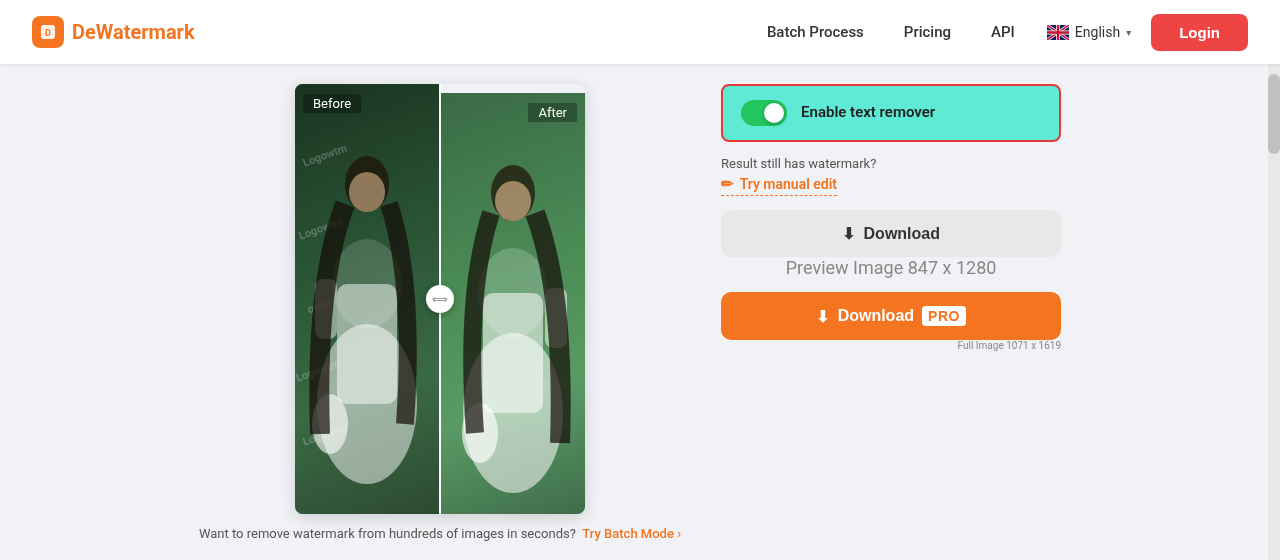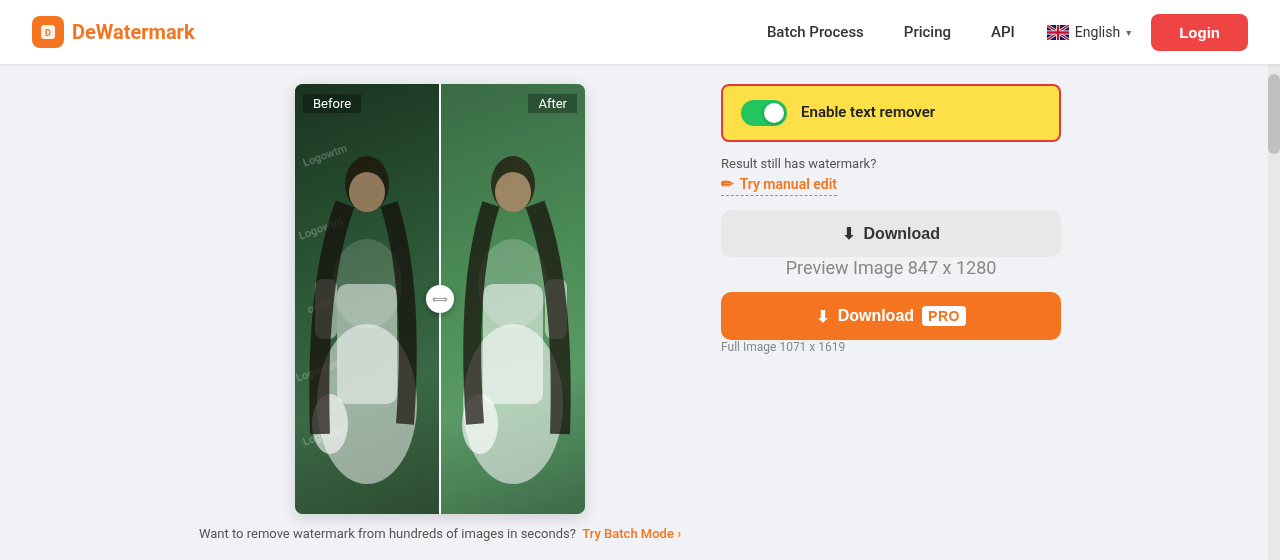--- a/index.html
+++ b/index.html
@@ -118,21 +118,21 @@
     .img-before {
       position: absolute;
       left: 0; top: 0;
       width: 50%;
       height: 100%;
       background: linear-gradient(135deg, #2d4a2d 0%, #3a6b3a 30%, #4a8a4a 60%, #5a9a5a 100%);
       overflow: hidden;
     }
     .img-after {
       position: absolute;
-      right: 0; top: 0;
+      right: 0; top: 9px;
       width: 50%;
       height: 100%;
       background: linear-gradient(135deg, #4a7a5a 0%, #5a9a6a 30%, #6aaa7a 60%, #7aba8a 100%);
       overflow: hidden;
     }
     .before-label, .after-label {
       position: absolute;
       top: 10px;
       font-size: 13px;
       font-weight: 400;
@@ -201,21 +201,21 @@
       padding: 0 20px 0 40px;
       gap: 14px;
       max-width: 400px;
     }
 
     
     .text-remover-box {
       border: 2px solid #e53935;
       border-radius: 8px;
       padding: 14px 18px;
-      background: #fde047;
+      background: #5eead4;
       display: flex;
       align-items: center;
       gap: 14px;
     }
     .toggle-switch {
       position: relative;
       width: 46px;
       height: 26px;
       flex-shrink: 0;
     }
@@ -311,23 +311,23 @@
     .pro-badge {
       background: white;
       color: #f47420;
       font-size: 14px;
       font-weight: 700;
       padding: 2px 6px;
       border-radius: 4px;
       letter-spacing: 0.5px;
     }
     .full-size {
-      font-size: 12px;
+      font-size: 10px;
       color: #888;
-      text-align: left;
+      text-align: right;
     }
 
     
     .scrollbar {
       position: fixed;
       right: 0;
       top: 64px;
       width: 12px;
       height: 496px;
       background: #e8e8e8;

